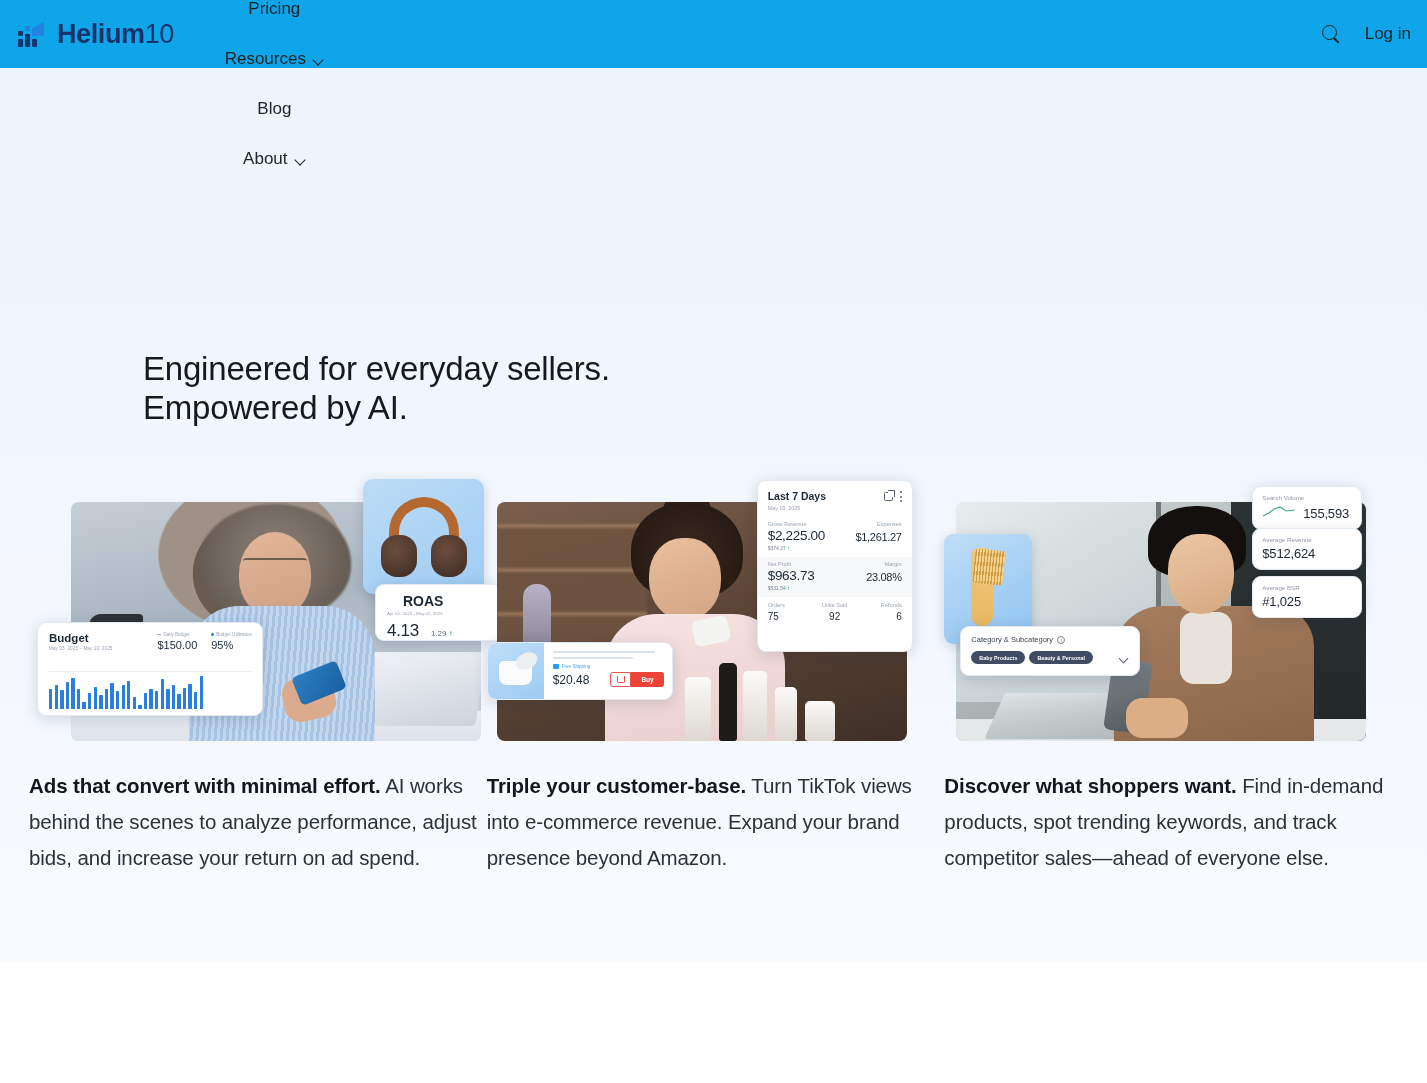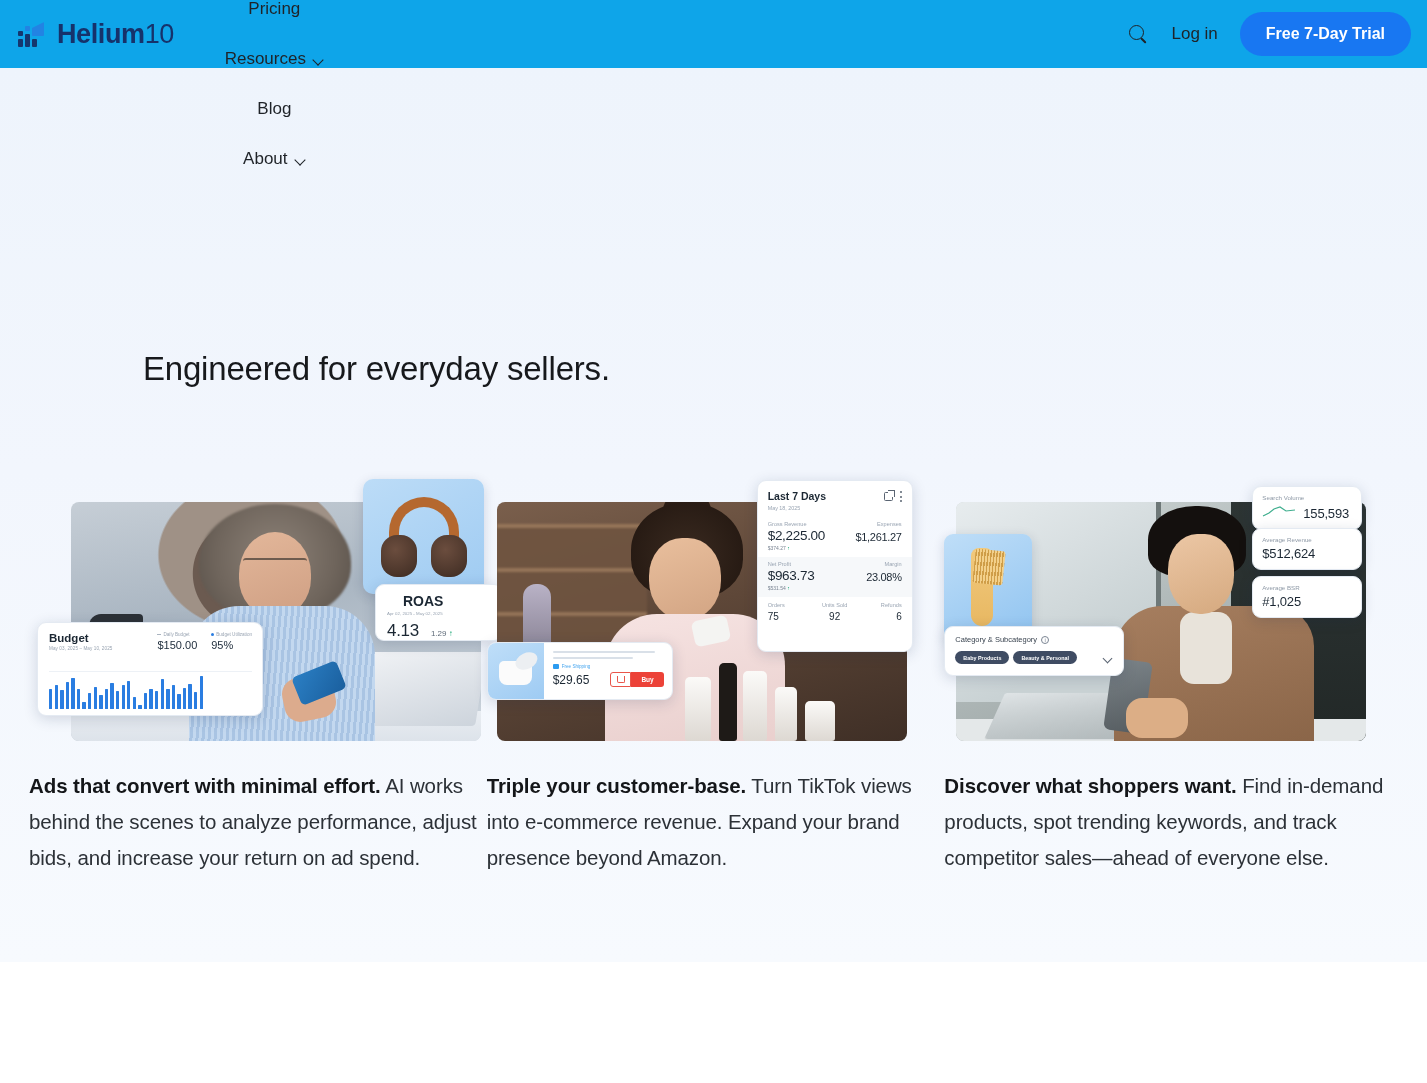--- a/index.html
+++ b/index.html
@@ -353,21 +353,21 @@
   .comb-h {
     position: absolute; left: 27px; top: 14px; width: 22px; height: 78px;
     background: linear-gradient(180deg, #f1c97d, #e8b862); border-radius: 10px 10px 14px 14px;
   }
   .comb-t {
     position: absolute; left: 30px; top: 16px; width: 30px; height: 34px;
     background: repeating-linear-gradient(90deg, #cf9d47 0 1.4px, #f3d08a 1.4px 3px);
     border-radius: 3px; transform: rotate(6deg);
   }
 
-  .w-cat { left: 0px; top: 150px; width: 180px; height: 50px; padding: 8px 10px; }
+  .w-cat { left: 16px; top: 150px; width: 180px; height: 50px; padding: 8px 10px; }
   .cat-t { font-size: 7.5px; color: #39434f; display: flex; align-items: center; gap: 4px; }
   .cat-i {
     width: 8px; height: 8px; border: 1px solid #7b8593; border-radius: 50%;
     font-size: 6px; line-height: 7px; text-align: center; color: #7b8593;
   }
   .cat-chips { display: flex; align-items: center; gap: 4px; margin-top: 7px; }
   .chip {
     background: #3f4c63; color: #fff; font-size: 5.4px; font-weight: 700;
     padding: 3.5px 8px; border-radius: 999px; white-space: nowrap;
   }
@@ -431,28 +431,28 @@
     </div>
     <div class="nav-item">
       <span>About</span>
       <span class="chev"></span>
     </div>
   </nav>
 
   <div class="header-right">
     <div class="search-btn"></div>
     <div class="login-link">Log in</div>
-    <button class="cta-btn">Free 7-Day Trial</button>
   </div>
 </div>
 
 <div class="hero">
 
   <div class="headline">
     <div>Engineered for everyday sellers.</div>
+    <div>Empowered by AI.</div>
   </div>
 
   <div class="cards">
 
     <div class="card">
       <div class="media">
         <div class="photo p1">
           <div class="chair"></div>
           <div class="desk"></div>
           <div class="laptop"></div>
@@ -609,21 +609,21 @@
               <div class="lid"></div>
             </div>
           <div class="pr-body">
             <div class="pr-line l1"></div>
             <div class="pr-line l2"></div>
             <div class="pr-ship">
               <span class="tr"></span>
               <span>Free Shipping</span>
             </div>
             <div class="pr-bot">
-              <div class="pr-price">$29.65</div>
+              <div class="pr-price">$20.48</div>
               <div class="pr-actions">
                 <div class="pr-cart">
                     <div class="c"></div>
                   </div>
                 <div class="pr-buy">Buy</div>
               </div>
             </div>
           </div>
         </div>
       </div>

